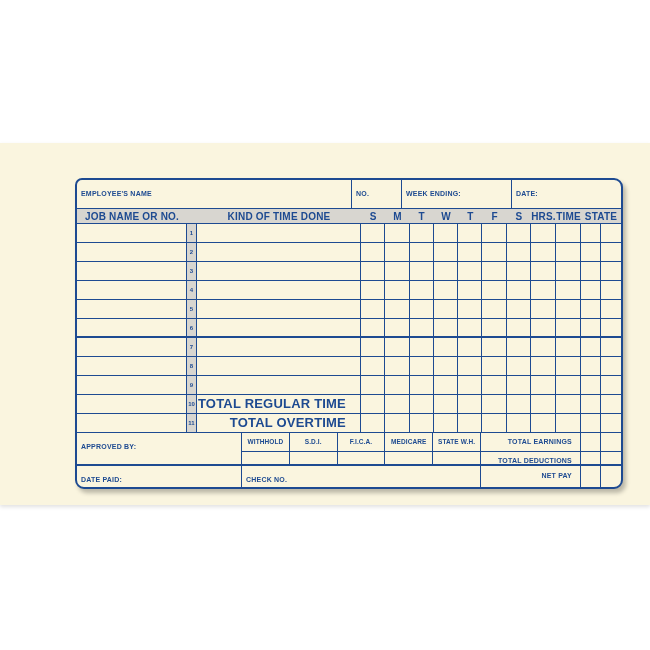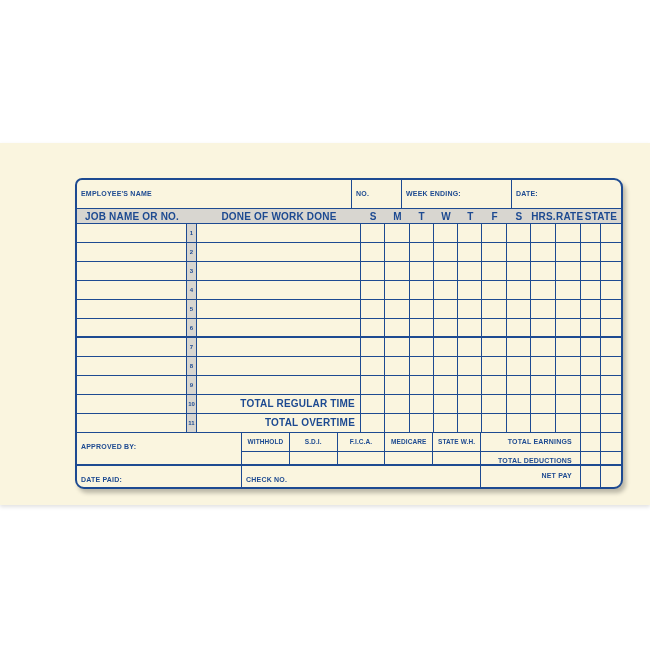--- a/index.html
+++ b/index.html
@@ -32,21 +32,21 @@
     height:15px;background:var(--gray);border-bottom:1.5px solid var(--navy);align-items:center;}
   .ch{font-size:10px;font-weight:bold;text-align:center;letter-spacing:.2px;}
   
   .grid{display:grid;grid-template-columns:110px 10px 164px repeat(7,1fr) 25px 25px 20px 20px;
     grid-auto-rows:19px;}
   .g{border-right:1px solid var(--navy);border-bottom:1px solid var(--navy);}
   .g.jb,.g.num{border-right-width:1.5px;}
   .g.num{background:var(--gray);font-size:6px;font-weight:bold;text-align:center;line-height:18px;}
   .g.last{border-right:none;}
   .g.thick{border-bottom-width:2px;}
-  .g.total-lbl{font-size:10px;font-weight:bold;text-align:right;padding-right:5px;line-height:18px;
+  .g.total-lbl{font-size:13px;font-weight:bold;text-align:right;padding-right:14px;line-height:18px;
     letter-spacing:.2px;}
   
   .footer{display:grid;grid-template-columns:165px repeat(5,1fr) 100px 20px 20px;
     grid-template-rows:19px 14px 21px;}
   .f{border-right:1px solid var(--navy);border-bottom:1px solid var(--navy);}
   .f.approved{grid-row:1/3;grid-column:1;border-right-width:1.5px;border-bottom-width:2px;
     padding:2px 0 0 4px;}
   .f.dedlbl{font-size:6.5px;font-weight:bold;text-align:center;line-height:18px;letter-spacing:.1px;}
   .f.thickb{border-bottom-width:2px;}
   .f.sumlbl{font-size:7px;font-weight:bold;text-align:right;padding-right:8px;line-height:18px;
@@ -84,24 +84,24 @@
         <span class="lbl">WEEK ENDING:</span>
       </div>
       <div class="info-cell">
         <span class="lbl">DATE:</span>
       </div>
     </div>
 
     <div class="col-header">
       <div class="ch">JOB NAME OR NO.</div>
       <div class="ch"></div>
-      <div class="ch">DONE OF WORK DONE</div>
+      <div class="ch">KIND OF TIME DONE</div>
       <div class="contents" id="day-headers"><div class="ch">S</div><div class="ch">M</div><div class="ch">T</div><div class="ch">W</div><div class="ch">T</div><div class="ch">F</div><div class="ch">S</div></div>
       <div class="ch">HRS.</div>
-      <div class="ch">RATE</div>
+      <div class="ch">TIME</div>
       <div class="ch">STATE</div>
     </div>
 
     <div class="grid">
       <div class="contents" id="grid-cells"><div class="g jb"></div><div class="g num">1</div><div class="g"></div><div class="g"></div><div class="g"></div><div class="g"></div><div class="g"></div><div class="g"></div><div class="g"></div><div class="g"></div><div class="g"></div><div class="g"></div><div class="g"></div><div class="g last"></div><div class="g jb"></div><div class="g num">2</div><div class="g"></div><div class="g"></div><div class="g"></div><div class="g"></div><div class="g"></div><div class="g"></div><div class="g"></div><div class="g"></div><div class="g"></div><div class="g"></div><div class="g"></div><div class="g last"></div><div class="g jb"></div><div class="g num">3</div><div class="g"></div><div class="g"></div><div class="g"></div><div class="g"></div><div class="g"></div><div class="g"></div><div class="g"></div><div class="g"></div><div class="g"></div><div class="g"></div><div class="g"></div><div class="g last"></div><div class="g jb"></div><div class="g num">4</div><div class="g"></div><div class="g"></div><div class="g"></div><div class="g"></div><div class="g"></div><div class="g"></div><div class="g"></div><div class="g"></div><div class="g"></div><div class="g"></div><div class="g"></div><div class="g last"></div><div class="g jb"></div><div class="g num">5</div><div class="g"></div><div class="g"></div><div class="g"></div><div class="g"></div><div class="g"></div><div class="g"></div><div class="g"></div><div class="g"></div><div class="g"></div><div class="g"></div><div class="g"></div><div class="g last"></div><div class="g jb thick"></div><div class="g num thick">6</div><div class="g thick"></div><div class="g thick"></div><div class="g thick"></div><div class="g thick"></div><div class="g thick"></div><div class="g thick"></div><div class="g thick"></div><div class="g thick"></div><div class="g thick"></div><div class="g thick"></div><div class="g thick"></div><div class="g last thick"></div><div class="g jb"></div><div class="g num">7</div><div class="g"></div><div class="g"></div><div class="g"></div><div class="g"></div><div class="g"></div><div class="g"></div><div class="g"></div><div class="g"></div><div class="g"></div><div class="g"></div><div class="g"></div><div class="g last"></div><div class="g jb"></div><div class="g num">8</div><div class="g"></div><div class="g"></div><div class="g"></div><div class="g"></div><div class="g"></div><div class="g"></div><div class="g"></div><div class="g"></div><div class="g"></div><div class="g"></div><div class="g"></div><div class="g last"></div><div class="g jb"></div><div class="g num">9</div><div class="g"></div><div class="g"></div><div class="g"></div><div class="g"></div><div class="g"></div><div class="g"></div><div class="g"></div><div class="g"></div><div class="g"></div><div class="g"></div><div class="g"></div><div class="g last"></div><div class="g jb"></div><div class="g num">10</div><div class="g total-lbl">TOTAL REGULAR TIME</div><div class="g"></div><div class="g"></div><div class="g"></div><div class="g"></div><div class="g"></div><div class="g"></div><div class="g"></div><div class="g"></div><div class="g"></div><div class="g"></div><div class="g last"></div><div class="g jb"></div><div class="g num">11</div><div class="g total-lbl">TOTAL OVERTIME</div><div class="g"></div><div class="g"></div><div class="g"></div><div class="g"></div><div class="g"></div><div class="g"></div><div class="g"></div><div class="g"></div><div class="g"></div><div class="g"></div><div class="g last"></div></div>
     </div>
 
     <div class="footer">
       <div class="f approved">
         <span class="lbl">APPROVED BY:</span>

